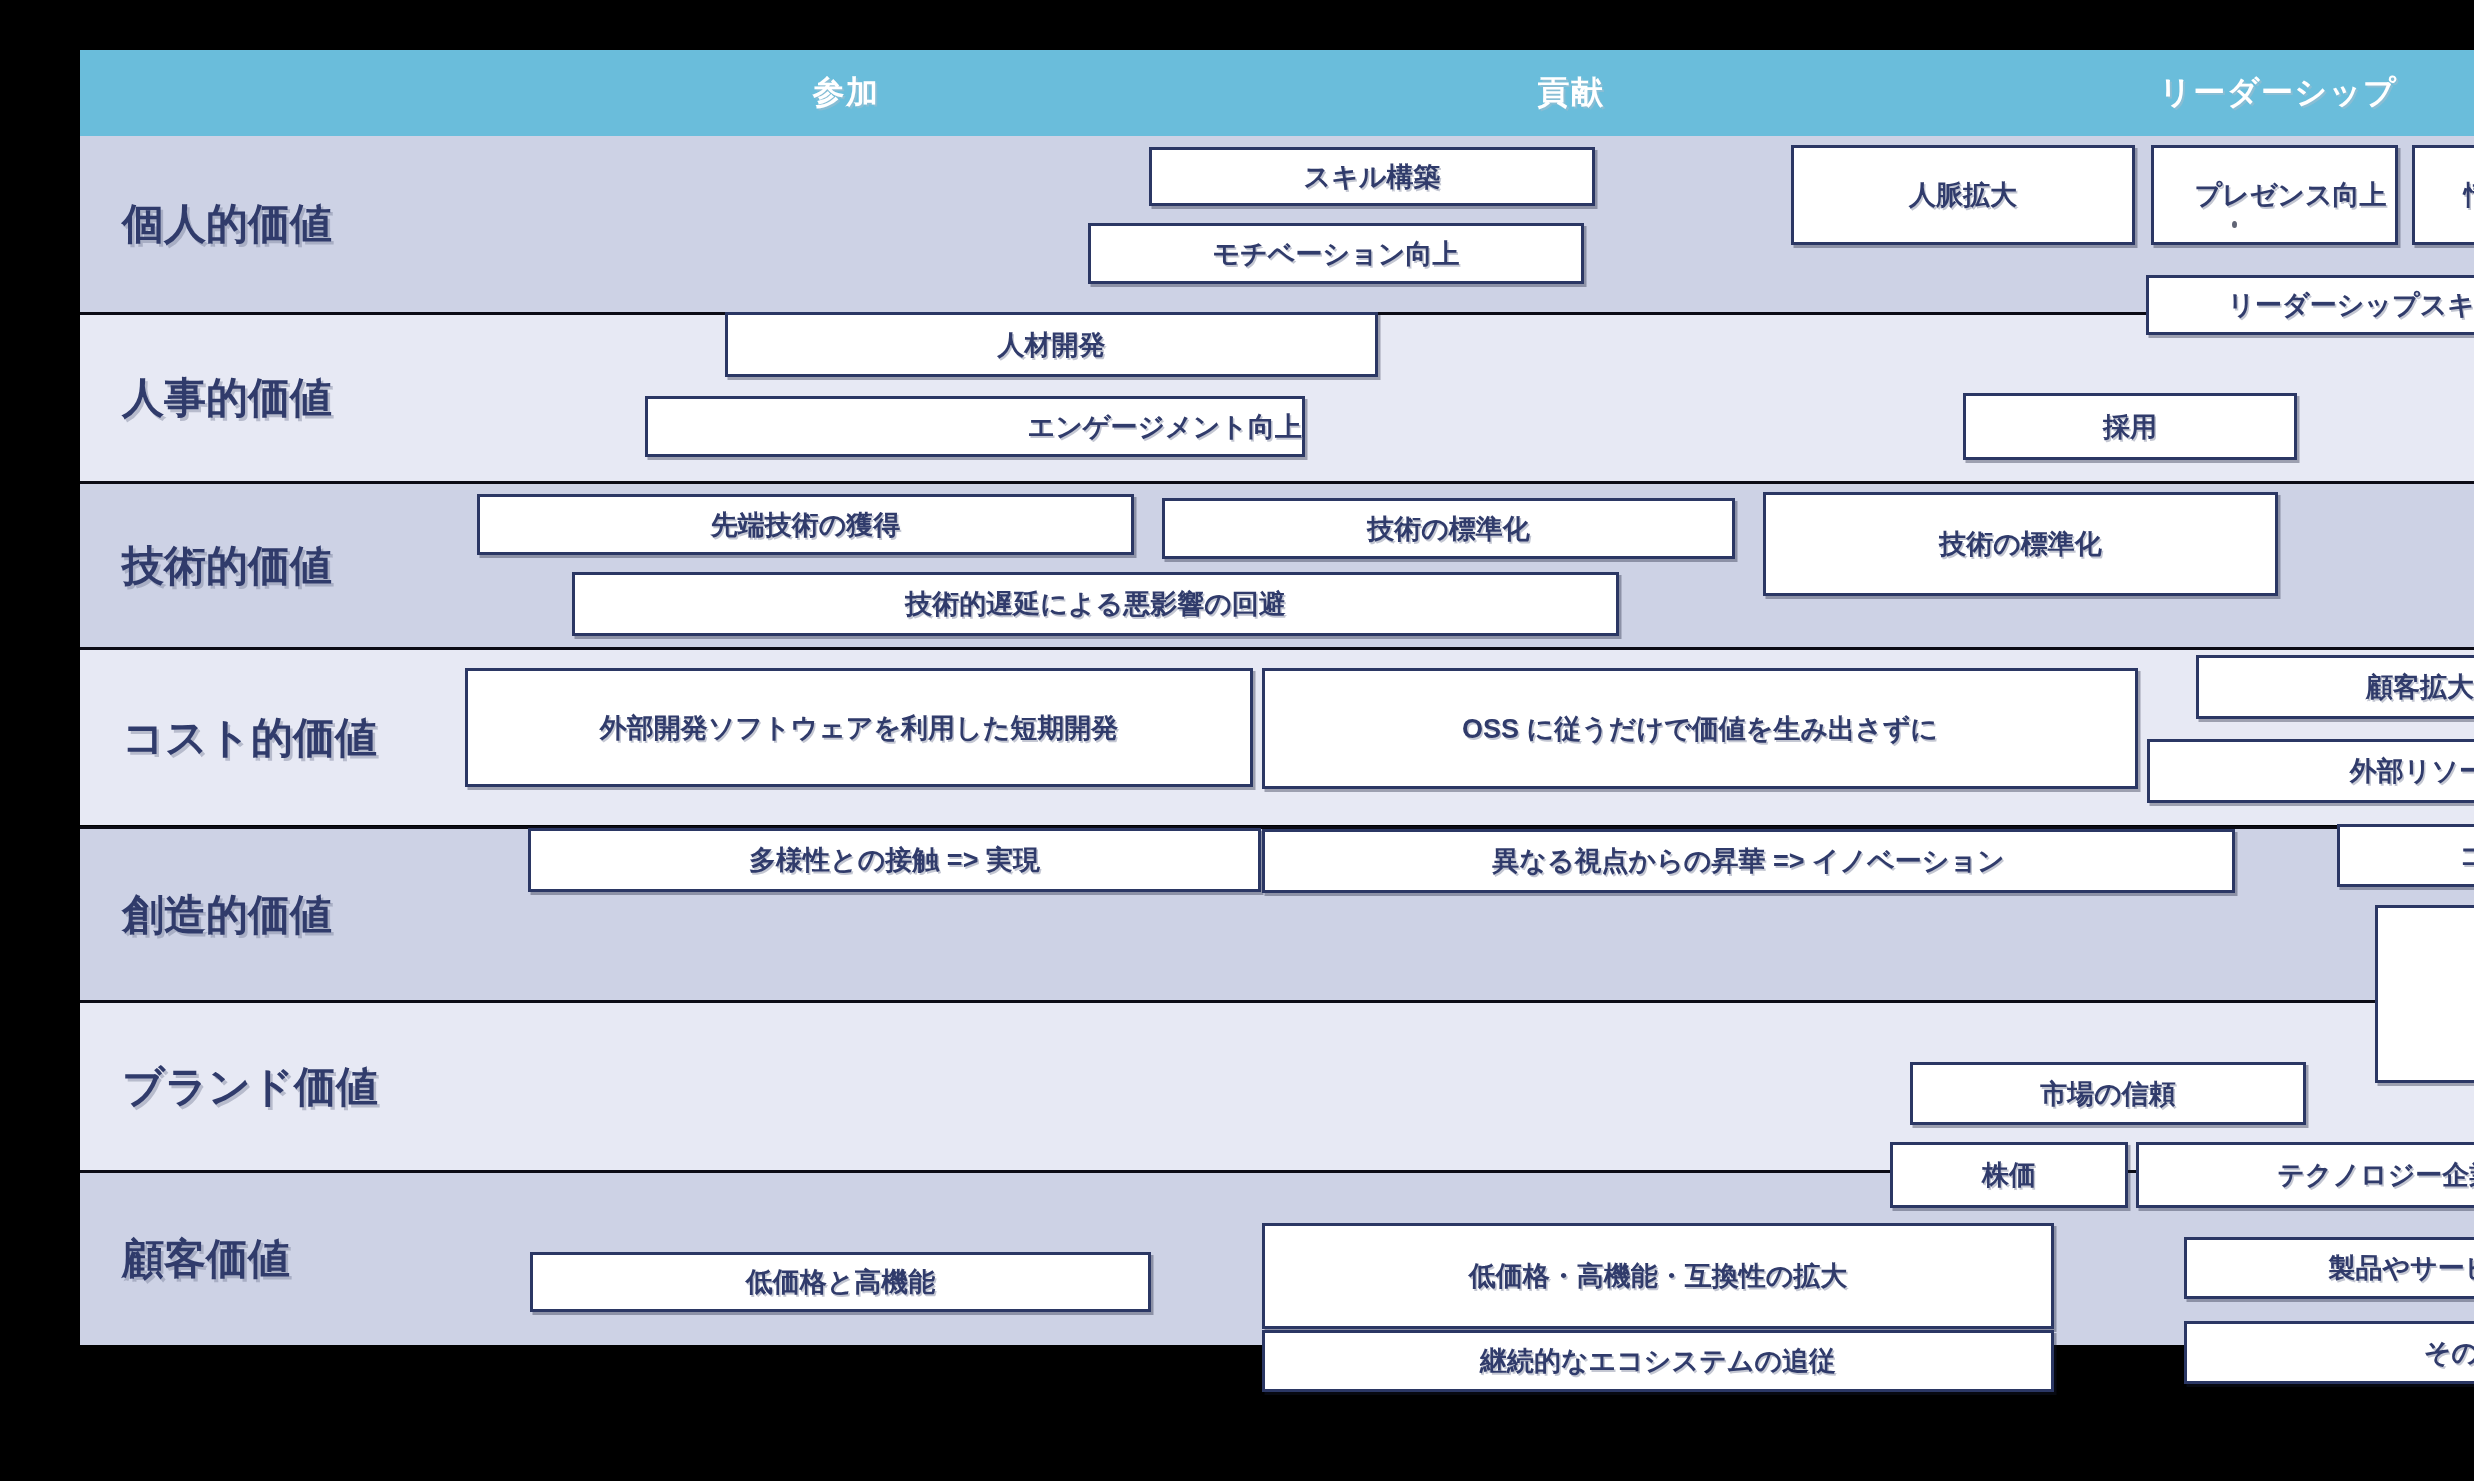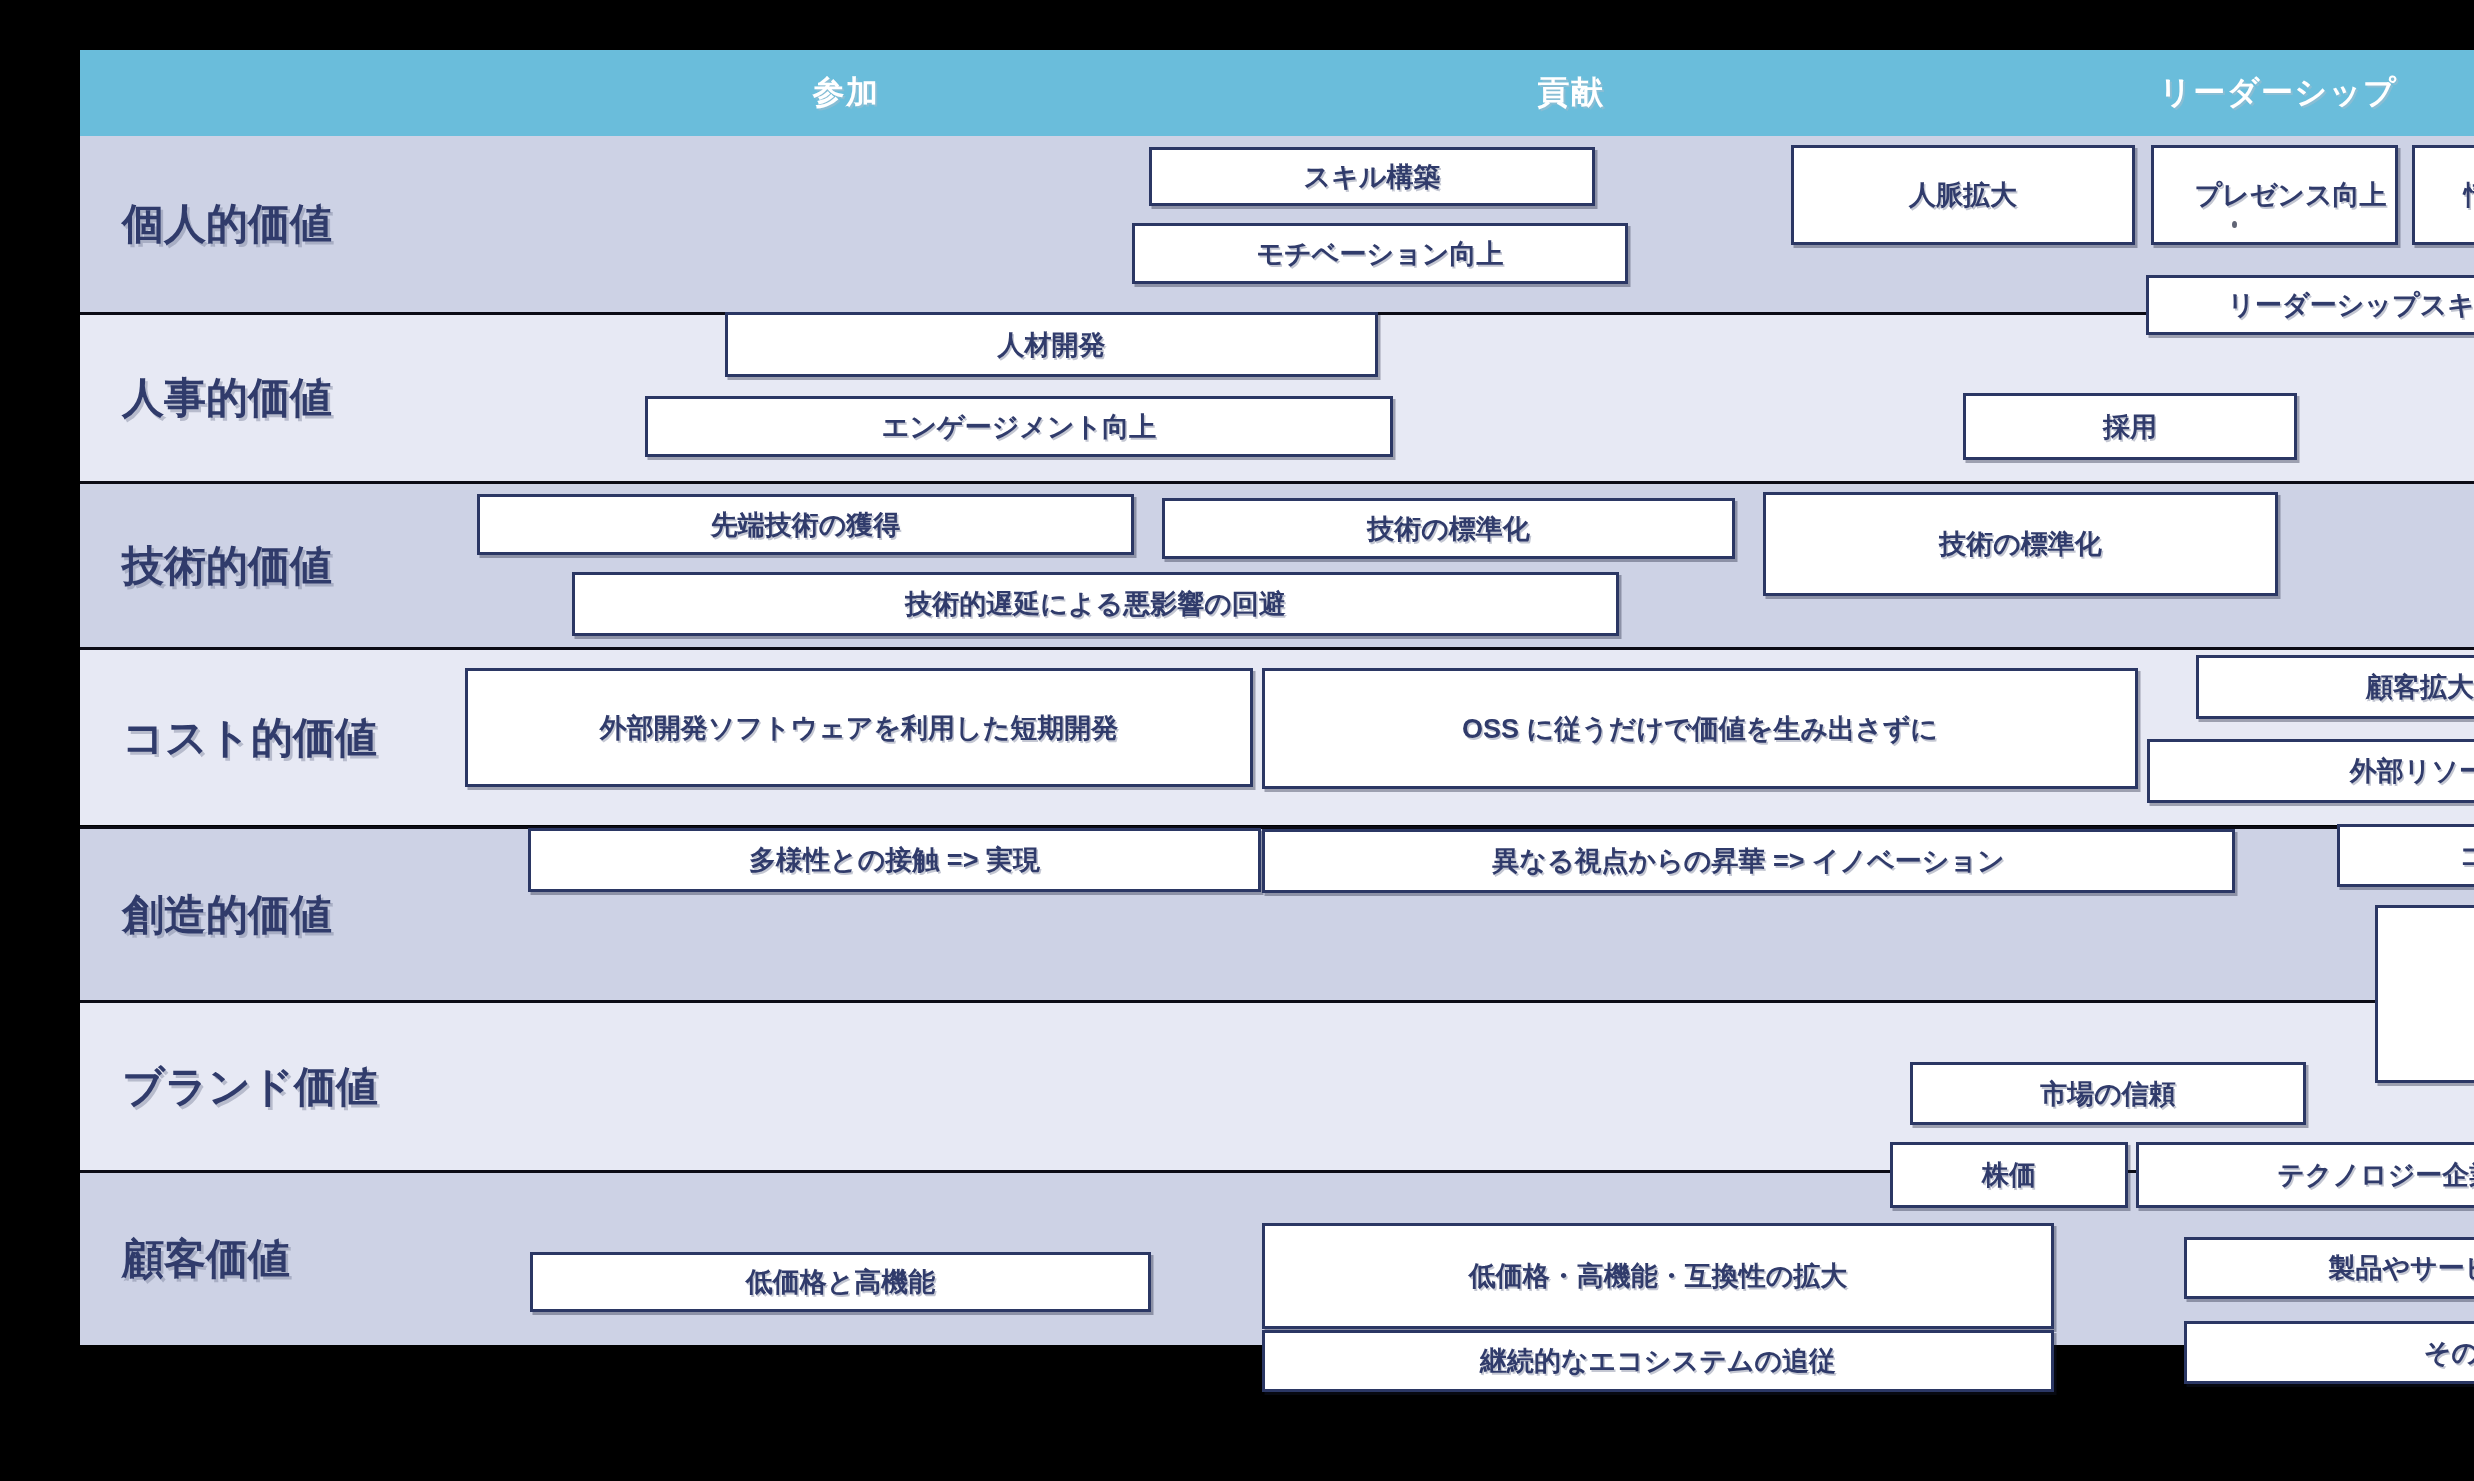--- a/index.html
+++ b/index.html
@@ -82,39 +82,39 @@
       </div>
       <div class="row-sep" style="top: 1120px;"></div>
       <div class="row dark" style="top: 1123px; height: 172px;">
         <div class="row-label">顧客価値</div>
       </div>
     </div>
   <div id="boxesContainer">
       <div class="value-box" style="left: 1069px; top: 97px; width: 446px; height: 59px;">
         <div class="line">スキル構築</div>
       </div>
-      <div class="value-box" style="left: 1008px; top: 173px; width: 496px; height: 61px; margin-left: 44px;">
+      <div class="value-box" style="left: 1008px; top: 173px; width: 496px; height: 61px;">
         <div class="line">モチベーション向上</div>
       </div>
       <div class="value-box" style="left: 1711px; top: 95px; width: 344px; height: 100px;">
         <div class="line">人脈拡大</div>
       </div>
       <div class="value-box" style="left: 2071px; top: 95px; width: 247px; height: 100px; padding-left: 32px;">
         <div class="line">プレゼンス向上</div>
       </div>
       <div class="value-box" style="left: 2332px; top: 95px; width: 403px; height: 100px;">
         <div class="line">情報などの自動的な収集</div>
       </div>
       <div class="value-box" style="left: 2066px; top: 225px; width: 492px; height: 60px;">
         <div class="line">リーダーシップスキル構築</div>
       </div>
       <div class="value-box" style="left: 645px; top: 262px; width: 653px; height: 65px;">
         <div class="line">人材開発</div>
       </div>
-      <div class="value-box" style="left: 565px; top: 346px; width: 748px; height: 61px;">
+      <div class="value-box" style="left: 565px; top: 346px; width: 660px; height: 61px; align-items: flex-end;">
         <div class="line">エンゲージメント向上</div>
       </div>
       <div class="value-box" style="left: 1883px; top: 343px; width: 334px; height: 67px;">
         <div class="line">採用</div>
       </div>
       <div class="value-box" style="left: 397px; top: 444px; width: 657px; height: 61px;">
         <div class="line">先端技術の獲得</div>
       </div>
       <div class="value-box" style="left: 1082px; top: 448px; width: 573px; height: 61px;">
         <div class="line">技術の標準化</div>

